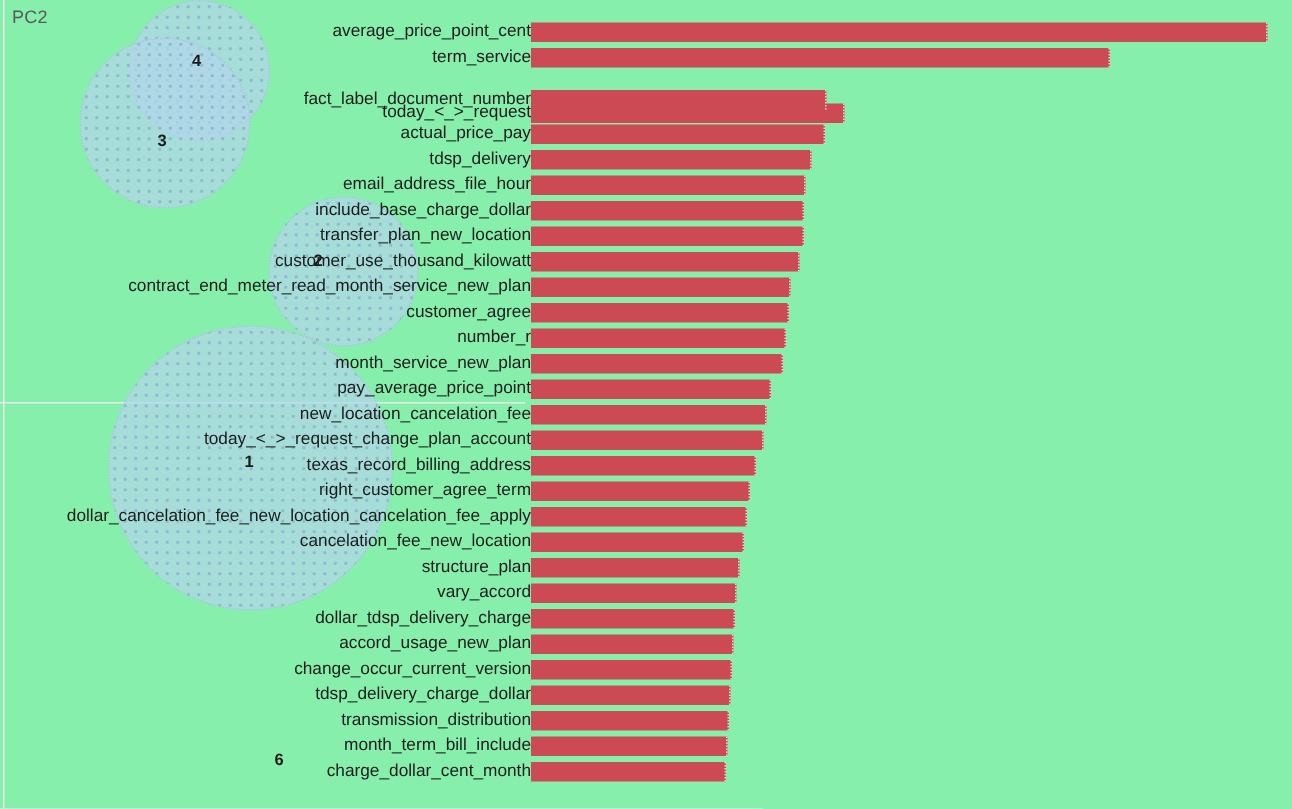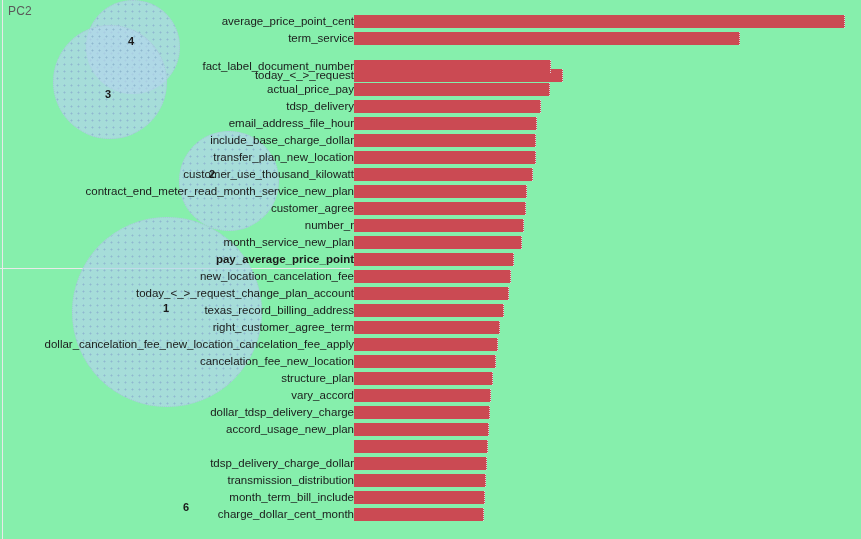--- a/index.html
+++ b/index.html
@@ -176,21 +176,21 @@
           <div class="bar-rect" style="width: 172px; background: rgb(203, 74, 83);"></div>
         </div>
         <div class="bar-row" style="top: 219px;">
           <div class="bar-label">number_r</div>
           <div class="bar-rect" style="width: 170px; background: rgb(203, 74, 83);"></div>
         </div>
         <div class="bar-row" style="top: 236px;">
           <div class="bar-label">month_service_new_plan</div>
           <div class="bar-rect" style="width: 168px; background: rgb(203, 74, 83);"></div>
         </div>
-        <div class="bar-row" style="top: 253px; font-weight: bold;">
+        <div class="bar-row" style="top: 253px;">
           <div class="bar-label">pay_average_price_point</div>
           <div class="bar-rect" style="width: 160px; background: rgb(203, 74, 83);"></div>
         </div>
         <div class="bar-row" style="top: 270px;">
           <div class="bar-label">new_location_cancelation_fee</div>
           <div class="bar-rect" style="width: 157px; background: rgb(203, 74, 83);"></div>
         </div>
         <div class="bar-row" style="top: 287px;">
           <div class="bar-label">today_&lt;_&gt;_request_change_plan_account</div>
           <div class="bar-rect" style="width: 155px; background: rgb(203, 74, 83);"></div>
@@ -221,20 +221,21 @@
         </div>
         <div class="bar-row" style="top: 406px;">
           <div class="bar-label">dollar_tdsp_delivery_charge</div>
           <div class="bar-rect" style="width: 136px; background: rgb(203, 74, 83);"></div>
         </div>
         <div class="bar-row" style="top: 423px;">
           <div class="bar-label">accord_usage_new_plan</div>
           <div class="bar-rect" style="width: 135px; background: rgb(203, 74, 83);"></div>
         </div>
         <div class="bar-row" style="top: 440px;">
+          <div class="bar-label">change_occur_current_version</div>
           <div class="bar-rect" style="width: 134px; background: rgb(203, 74, 83);"></div>
         </div>
         <div class="bar-row" style="top: 457px;">
           <div class="bar-label">tdsp_delivery_charge_dollar</div>
           <div class="bar-rect" style="width: 133px; background: rgb(203, 74, 83);"></div>
         </div>
         <div class="bar-row" style="top: 474px;">
           <div class="bar-label">transmission_distribution</div>
           <div class="bar-rect" style="width: 132px; background: rgb(203, 74, 83);"></div>
         </div>

